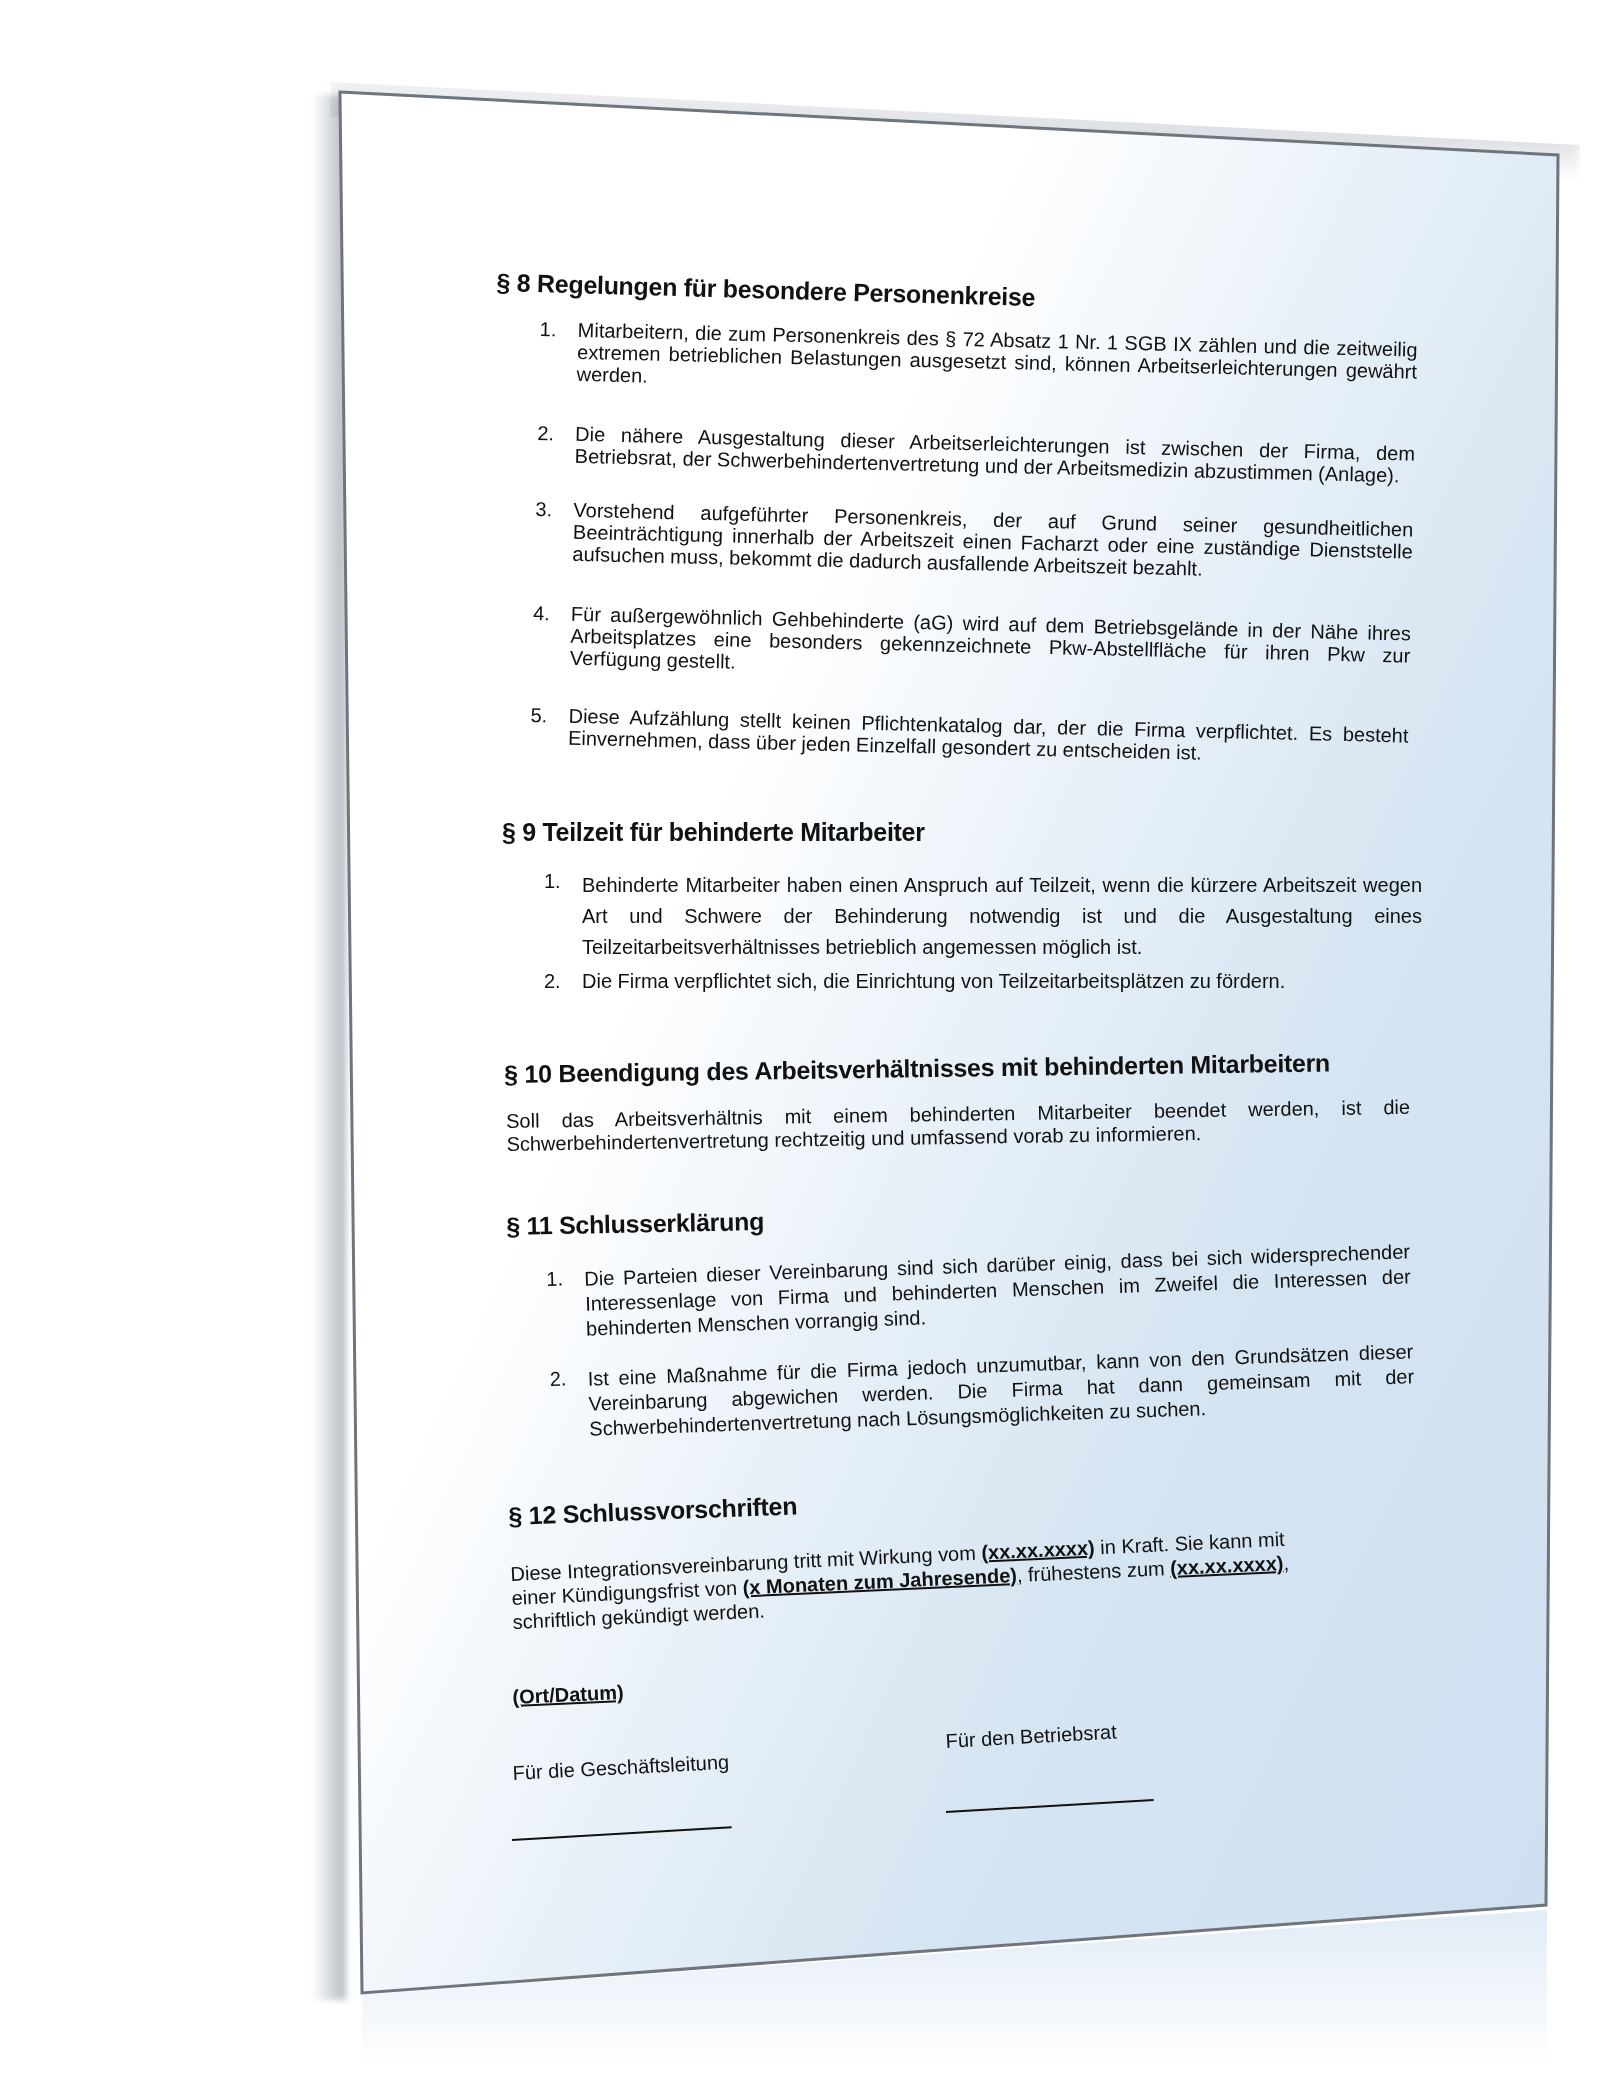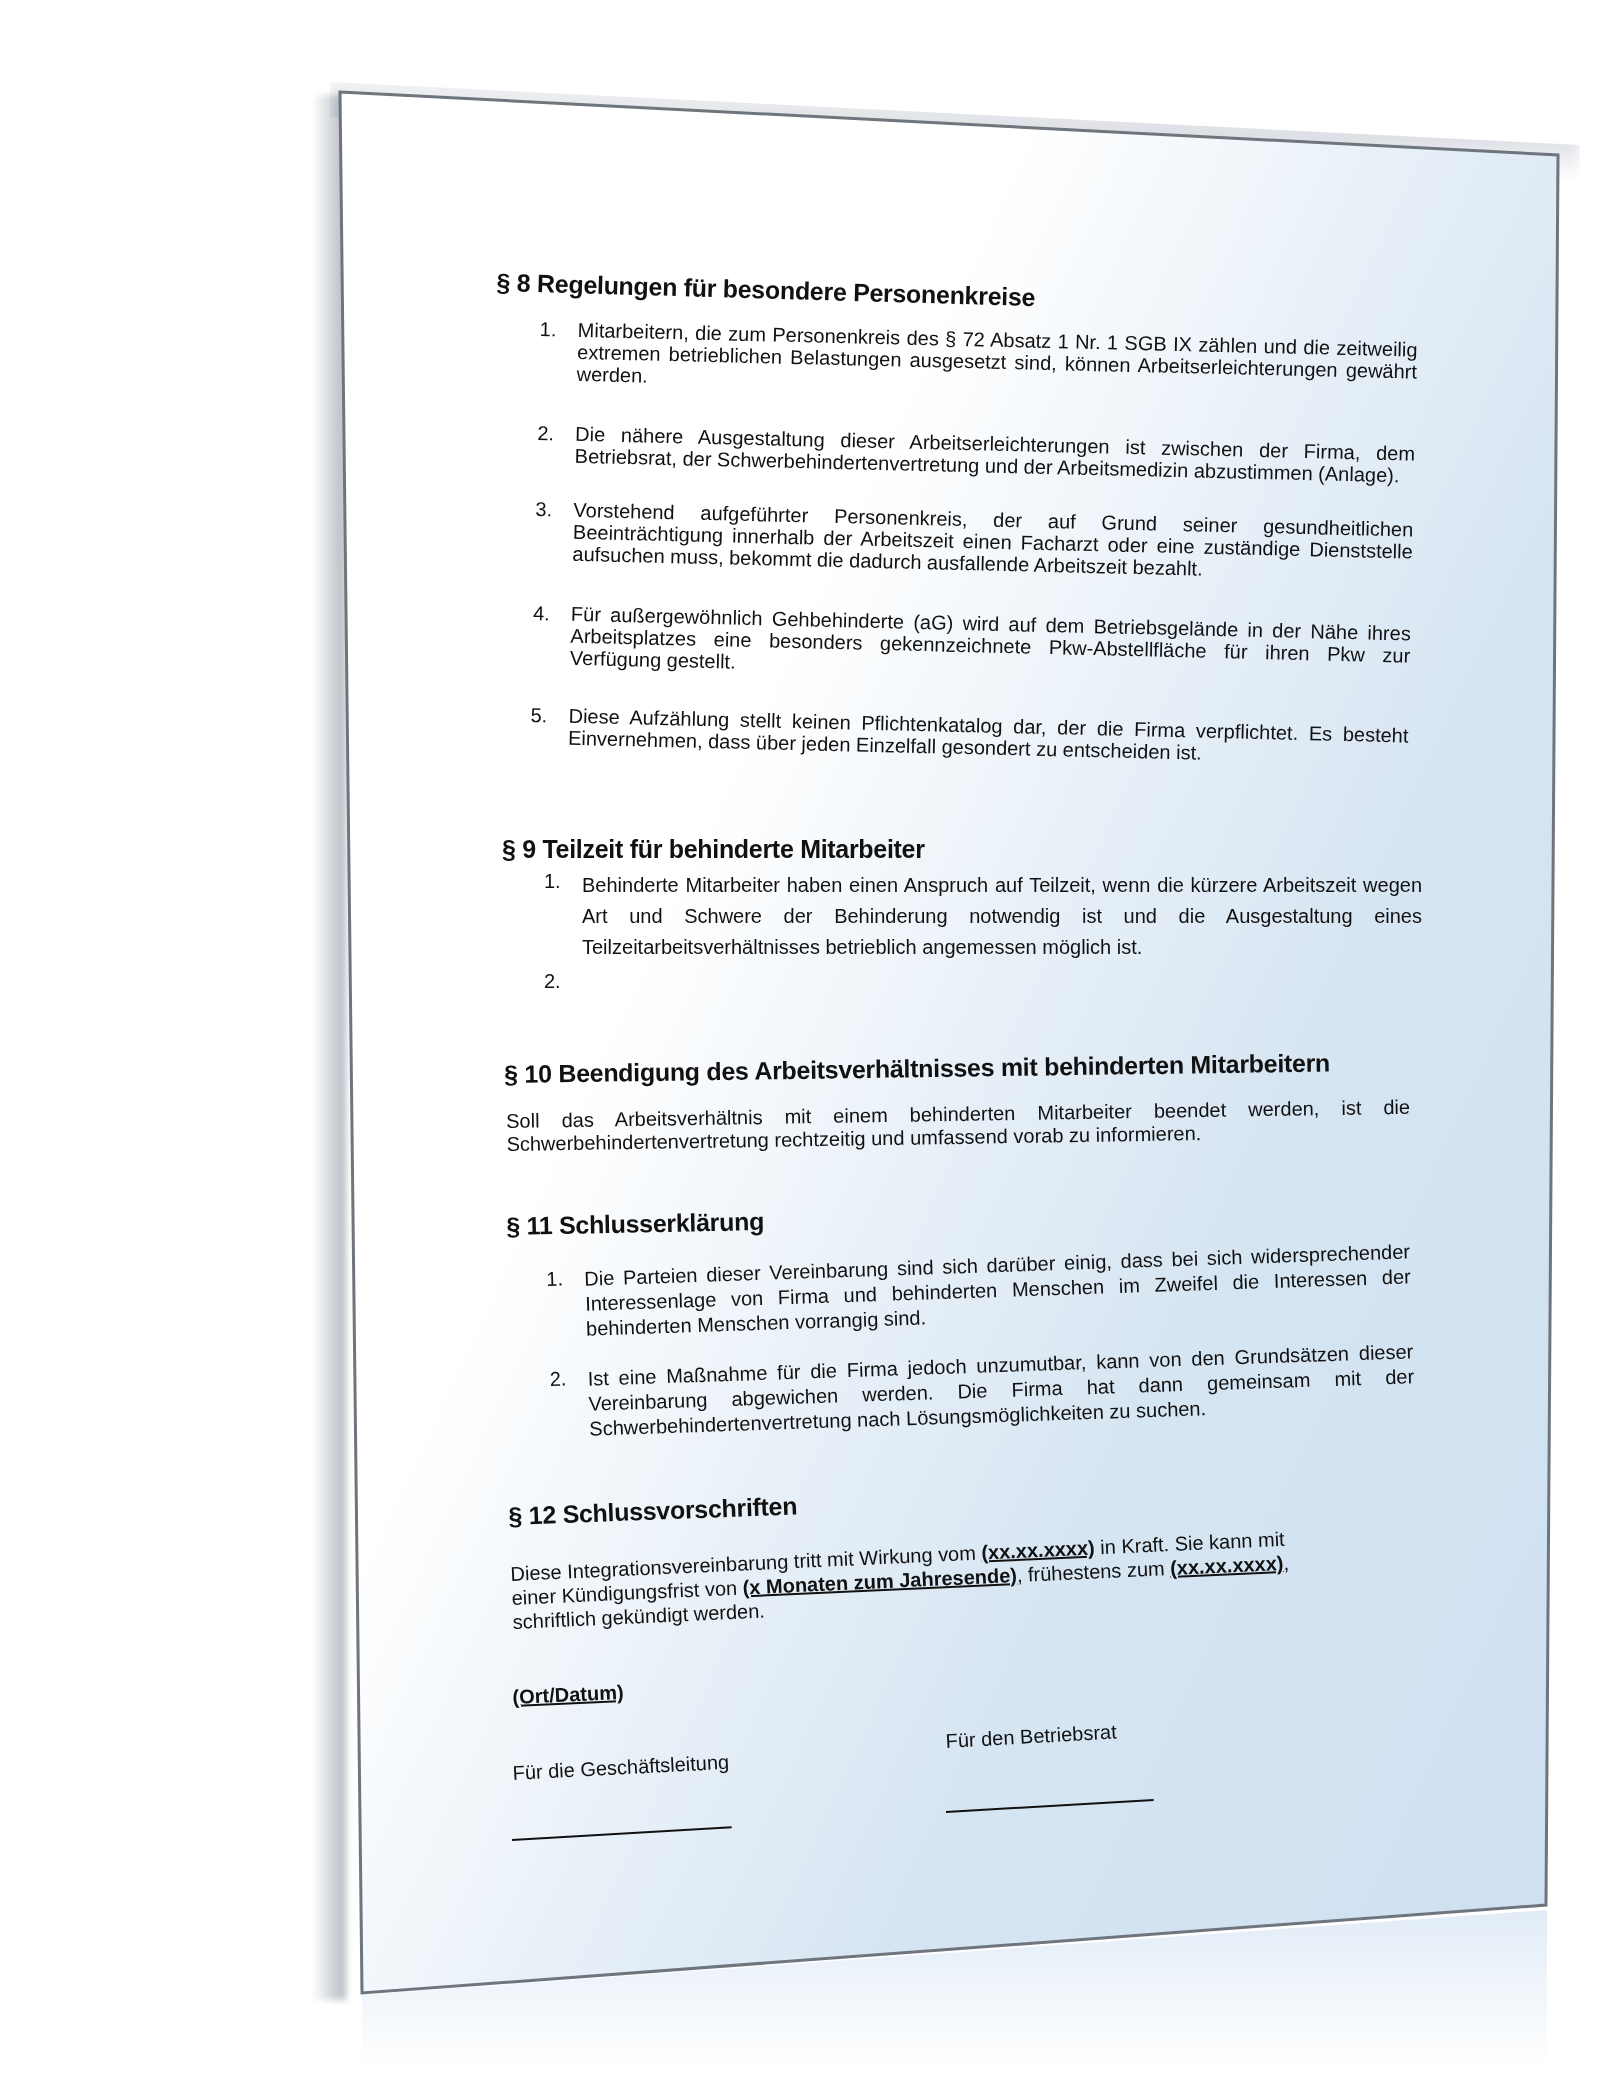--- a/index.html
+++ b/index.html
@@ -83,30 +83,31 @@
     <div class="item" style="top:284px; width:880px; height:70px;">
       <span class="num">4.</span>
       <span class="txt" style="width:840px;">Für außergewöhnlich Gehbehinderte (aG) wird auf dem Betriebsgelände in der Nähe ihres Arbeitsplatzes eine besonders gekennzeichnete Pkw-Abstellfläche für ihren Pkw zur Verfügung gestellt.</span>
     </div>
     <div class="item" style="top:386px; width:880px; height:50px;">
       <span class="num">5.</span>
       <span class="txt" style="width:840px;">Diese Aufzählung stellt keinen Pflichtenkatalog dar, der die Firma verpflichtet. Es besteht Einvernehmen, dass über jeden Einzelfall gesondert zu entscheiden ist.</span>
     </div>
   </div>
 
-  <div class="blk" style="left:502px; top:818px;margin-top:17px;">
+  <div class="blk" style="left:502px; top:818px;">
     <h2 class="sec">§ 9 Teilzeit für behinderte Mitarbeiter</h2>
   </div>
   <div class="blk" style="left:544px; top:870px; width:880px;">
     <div class="item" style="top:0; width:880px; height:70px;">
       <span class="num">1.</span>
       <span class="txt" style="width:840px; line-height:31px;">Behinderte Mitarbeiter haben einen Anspruch auf Teilzeit, wenn die kürzere Arbeitszeit wegen Art und Schwere der Behinderung notwendig ist und die Ausgestaltung eines Teilzeitarbeitsverhältnisses betrieblich angemessen möglich ist.</span>
     </div>
     <div class="item" style="top:100px; width:880px; height:30px;">
       <span class="num">2.</span>
+      <span class="txt" style="width:840px;">Die Firma verpflichtet sich, die Einrichtung von Teilzeitarbeitsplätzen zu fördern.</span>
     </div>
   </div>
 
   <div class="blk" style="left:504px; top:1060px; transform: rotate(-0.8deg);">
     <h2 class="sec">§ 10 Beendigung des Arbeitsverhältnisses mit behinderten Mitarbeitern</h2>
   </div>
   <div class="blk" style="left:506px; top:1110px; width:904px; transform: rotate(-0.9deg);">
     <div class="para">Soll das Arbeitsverhältnis mit einem behinderten Mitarbeiter beendet werden, ist die Schwerbehindertenvertretung rechtzeitig und umfassend vorab zu informieren.</div>
   </div>
 

